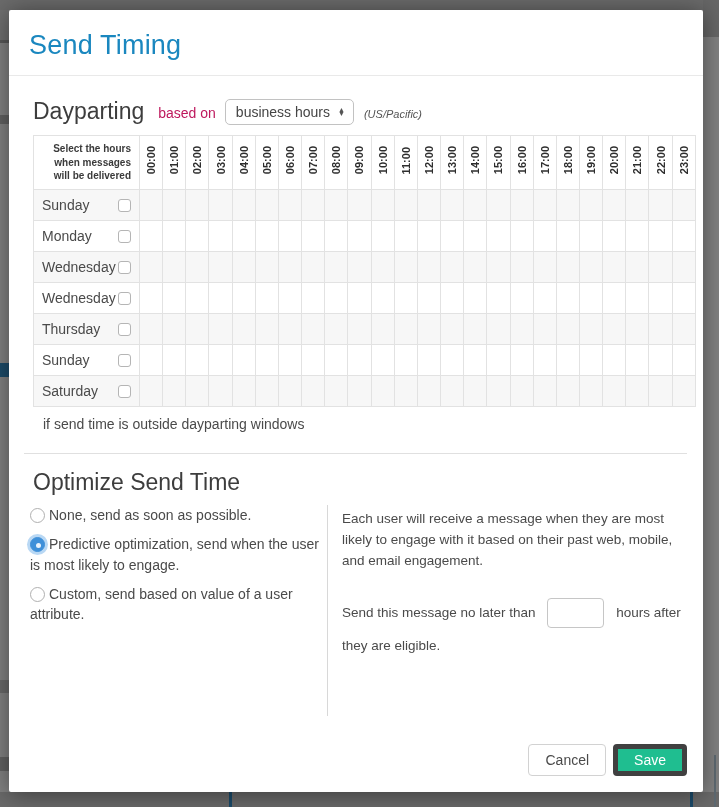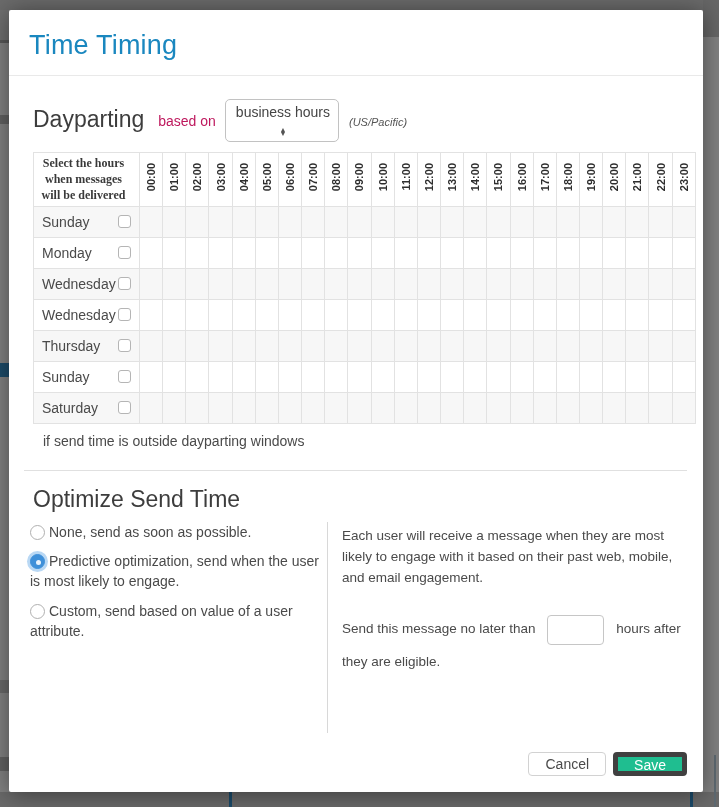--- a/index.html
+++ b/index.html
@@ -27,32 +27,31 @@
 
   
   .dayparting-head { margin:21px 0 0 9px; display:flex; align-items:center; }
   .h2 { font-size:23px; font-weight:400; color:#3d3d3d; }
   .based-on { font-size:14px; color:#be185d; margin-left:14px; margin-right:9px; margin-top:4px; }
   .select {
     display:inline-flex; align-items:center; gap:8px;
     border:1px solid #c2c2c2; border-radius:5px; background:#fff;
     padding:4px 8px 4px 10px; font-size:14px; color:#444; cursor:pointer;
     margin-top:2px;
-    flex-direction:column;
   }
   .select-arrows { display:flex; flex-direction:column; line-height:.62; font-size:7px; color:#555; }
   .tz-note { font-style:italic; font-size:11px; color:#555; margin-left:10px; margin-top:6px; }
 
   
   table.daypart { border-collapse:collapse; table-layout:fixed; width:663px; margin:10px 0 0 9px; }
   table.daypart th, table.daypart td { border:1px solid #e2e2e2; }
   th.corner {
-    border:none; width:106px; vertical-align:middle; text-align:center;
-    font-size:12px; font-weight:bold; color:#3a3a3a; line-height:1.35;
-    padding:2px 8px 2px 2px; background:#fff;font-family:Liberation Serif, serif;
+    border:none; width:106px; vertical-align:middle; text-align:right;
+    font-size:10px; font-weight:bold; color:#3a3a3a; line-height:1.35;
+    padding:2px 8px 2px 2px; background:#fff;
   }
   th.hour { height:54px; background:#fff; text-align:center; vertical-align:middle; padding:2px 0; }
   th.hour span {
     writing-mode:vertical-rl; transform:rotate(180deg);
     font-size:11px; font-weight:bold; color:#2e2e2e; display:inline-block;
   }
   tbody tr { height:31px; }
   tbody tr:nth-child(odd) td { background:#f7f7f7; }
   tbody tr:nth-child(even) td { background:#ffffff; }
   td.day-cell { padding:0 8px; }
@@ -93,21 +92,21 @@
   .opt-desc { font-size:13.5px; color:#4a4a4a; line-height:1.55; margin-top:4px; }
   .deadline { font-size:13.5px; color:#4a4a4a; margin-top:24px; line-height:33px; }
   .hours-input {
     width:57px; height:30px; border:1px solid #c6c6c6; border-radius:4px;
     margin:0 8px; vertical-align:middle; font-size:14px; padding:0 6px;
     font-family:"Liberation Sans", sans-serif;
   }
 
   
   .modal-footer { margin-top:auto; padding:0 0 16px 0; display:flex; justify-content:flex-end; gap:7px; }
-  .btn { font-size:14px; border-radius:4px; padding:0 16px; height:24px; cursor:pointer;
+  .btn { font-size:14px; border-radius:4px; padding:0 16px; height:32px; cursor:pointer;
          font-family:"Liberation Sans", sans-serif; }
   .btn-cancel { background:#fff; border:1px solid #d2d2d2; color:#4a4a4a; }
   .btn-save { background:#1fbe90; border:5px solid #404040; color:#fff; }
 </style>
 </head>
 <body>
 
 <div class="strip" style="left:0;top:0;width:719px;height:10px;background:#6b6b6b;"></div>
 <div class="strip" style="left:703px;top:0;width:16px;height:37px;background:#676767;"></div>
 <div class="strip" style="left:0;top:10px;width:9px;height:30px;background:#707070;"></div>
@@ -117,21 +116,21 @@
 <div class="strip" style="left:0;top:680px;width:9px;height:13px;background:#6a6a6a;"></div>
 <div class="strip" style="left:0;top:757px;width:9px;height:14px;background:#636363;"></div>
 <div class="strip" style="left:0;top:792px;width:719px;height:15px;background:#6a6a6a;"></div>
 <div class="strip" style="left:229px;top:792px;width:3px;height:15px;background:#1b4a69;"></div>
 <div class="strip" style="left:690px;top:792px;width:3px;height:15px;background:#1b4a69;"></div>
 <div class="strip" style="left:714px;top:755px;width:2px;height:52px;background:#5e6a72;"></div>
 
 <div class="modal">
 
   <div class="modal-header">
-    <div class="modal-title">Time Timing</div>
+    <div class="modal-title">Send Timing</div>
   </div>
 
   <div class="modal-body">
 
     <div class="dayparting-head">
       <span class="h2">Dayparting</span>
       <span class="based-on">based on</span>
       <span class="select">
         <span>business hours</span>
         <span class="select-arrows">

